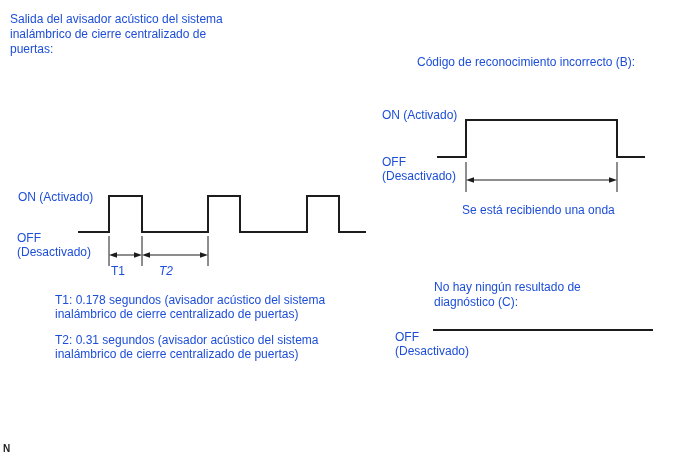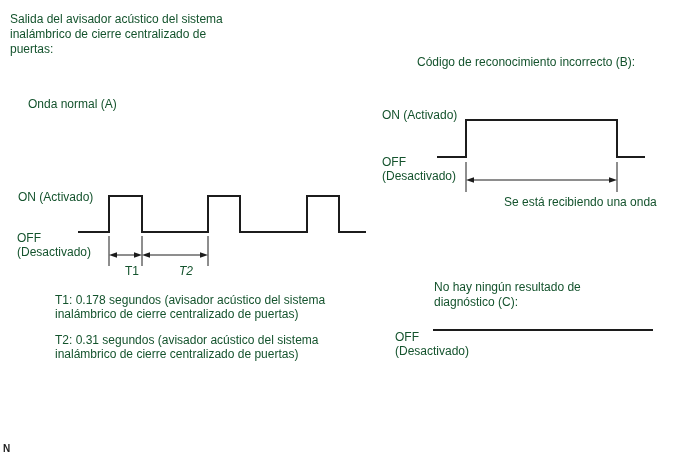--- a/index.html
+++ b/index.html
@@ -12,25 +12,25 @@
   .canvas {
     position: relative;
     width: 688px; height: 463px;
     background: #ffffff;
     overflow: hidden;
   }
   .txt {
     position: absolute;
     font-size: 12px;
     line-height: 15px;
-    color: #14532d;
+    color: #1d4ed8;
     white-space: pre-line;
   }
   .lh14 { line-height: 14px; margin-top: 6px; }
-  .dimlabel { text-align: right; white-space: nowrap; }
+  .dimlabel { text-align: left; white-space: nowrap; }
   .wave-svg { position: absolute; }
   .flatline {
     position: absolute;
     height: 2px;
     background: #1c1c1c;
   }
   .marker {
     position: absolute;
     font-size: 10px;
     font-weight: bold;
@@ -40,21 +40,20 @@
 </style>
 </head>
 <body>
 
 <div class="canvas">
 
   <div class="txt" style="left:10px; top:12px; width:250px;">Salida del avisador acústico del sistema
 inalámbrico de cierre centralizado de
 puertas:</div>
 
-  <div class="txt" style="left:28px; top:97px;">Onda normal (A)</div>
 
   <div class="txt" style="left:18px; top:190px;">ON (Activado)</div>
   <div class="txt lh14" style="left:17px; top:225px;">OFF
 (Desactivado)</div>
 
   <svg class="wave-svg" style="left:70px; top:188px;" width="310" height="92" viewBox="0 0 310 92">
     <path d="M 8 44 H 39 V 8 H 72 V 44 H 138 V 8 H 170 V 44 H 237 V 8 H 269 V 44 H 296" fill="none" stroke="#1c1c1c" stroke-width="2" stroke-linejoin="miter"></path>
     <line x1="39" y1="48" x2="39" y2="78" stroke="#1c1c1c" stroke-width="1"></line>
     <line x1="72" y1="48" x2="72" y2="78" stroke="#1c1c1c" stroke-width="1"></line>
     <line x1="138" y1="48" x2="138" y2="78" stroke="#1c1c1c" stroke-width="1"></line>
@@ -81,21 +80,21 @@
 
   <svg class="wave-svg" style="left:430px; top:112px;" width="225" height="84" viewBox="0 0 225 84">
     <path d="M 7 45 H 36 V 8 H 187 V 45 H 215" fill="none" stroke="#1c1c1c" stroke-width="2" stroke-linejoin="miter"></path>
     <line x1="36" y1="50" x2="36" y2="80" stroke="#1c1c1c" stroke-width="1"></line>
     <line x1="187" y1="50" x2="187" y2="80" stroke="#1c1c1c" stroke-width="1"></line>
     <line x1="42" y1="68" x2="181" y2="68" stroke="#1c1c1c" stroke-width="1"></line>
     <polygon points="36,68 44,65.2 44,70.8" fill="#1c1c1c"></polygon>
     <polygon points="187,68 179,65.2 179,70.8" fill="#1c1c1c"></polygon>
   </svg>
 
-  <div class="txt" style="left:462px; top:195px;margin-left:42px;">Se está recibiendo una onda</div>
+  <div class="txt" style="left:462px; top:203px;">Se está recibiendo una onda</div>
 
   <div class="txt" style="left:395px; top:280px; width:220px;margin-left:39px;">No hay ningún resultado de
 diagnóstico (C):</div>
   <div class="txt lh14" style="left:395px; top:324px;">OFF
 (Desactivado)</div>
   <div class="flatline" style="left:433px; top:329px; width:220px;"></div>
 
   <div class="marker" style="left:3px; top:444px;">N</div>
 
 </div>

